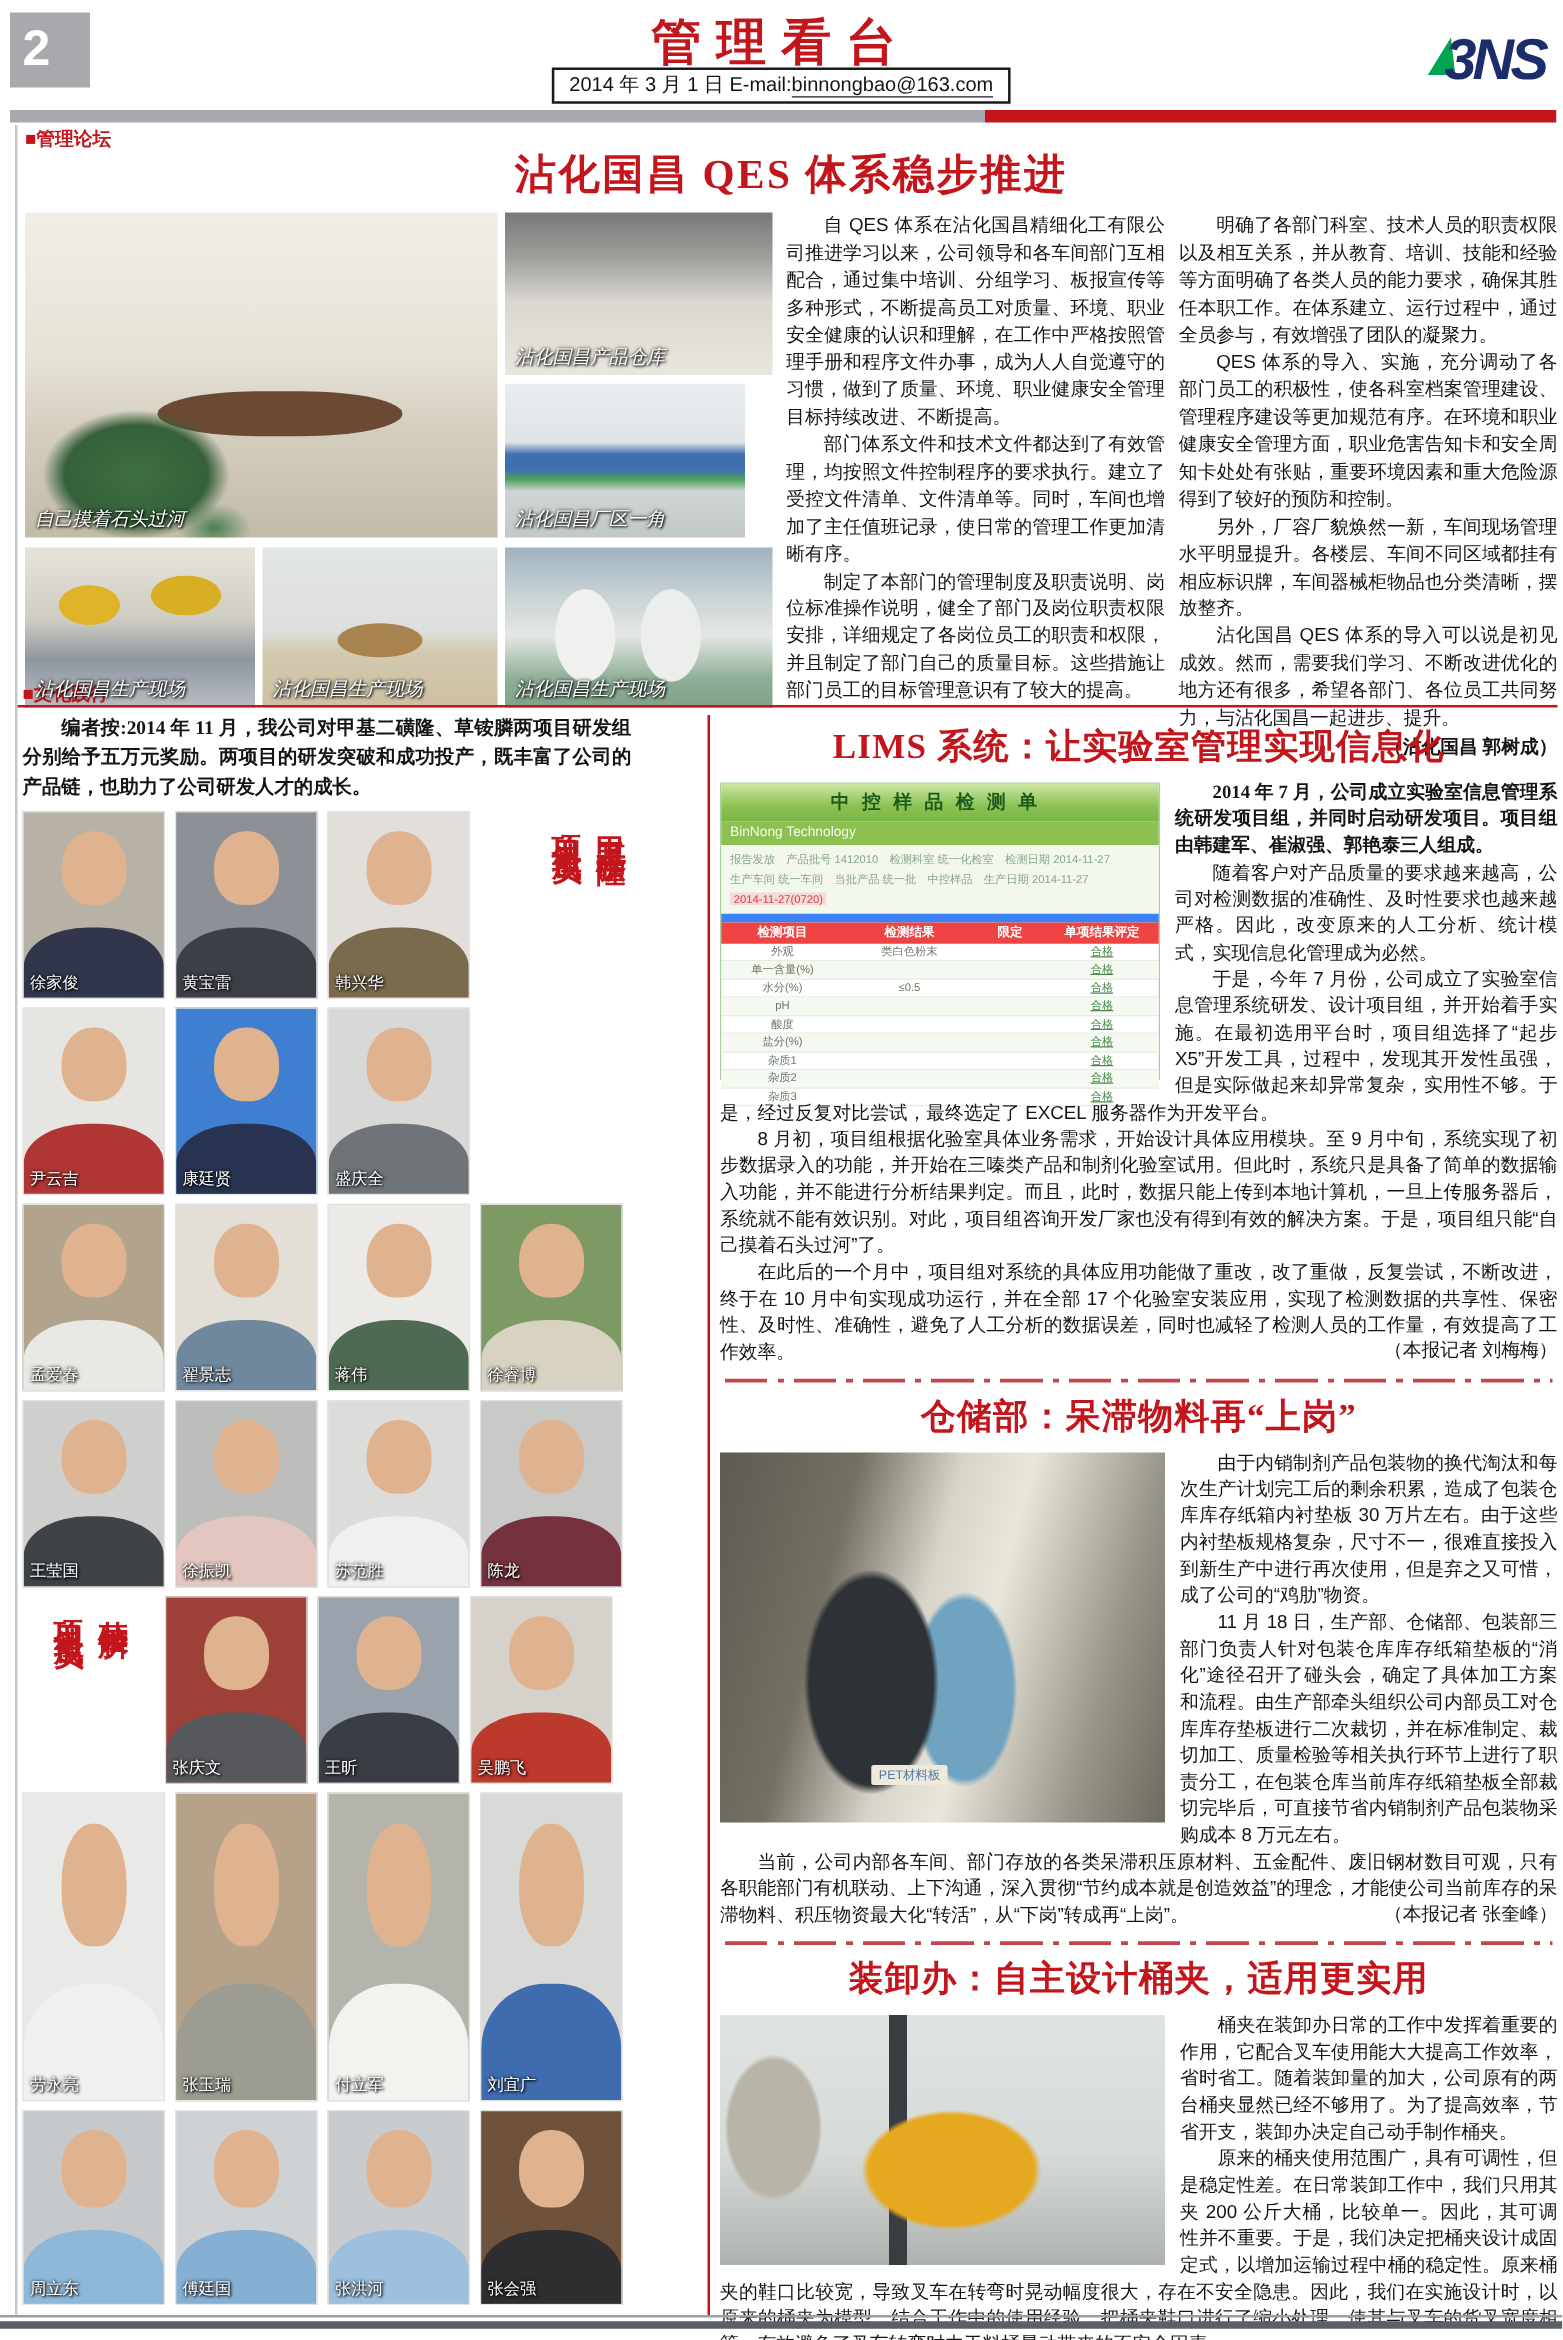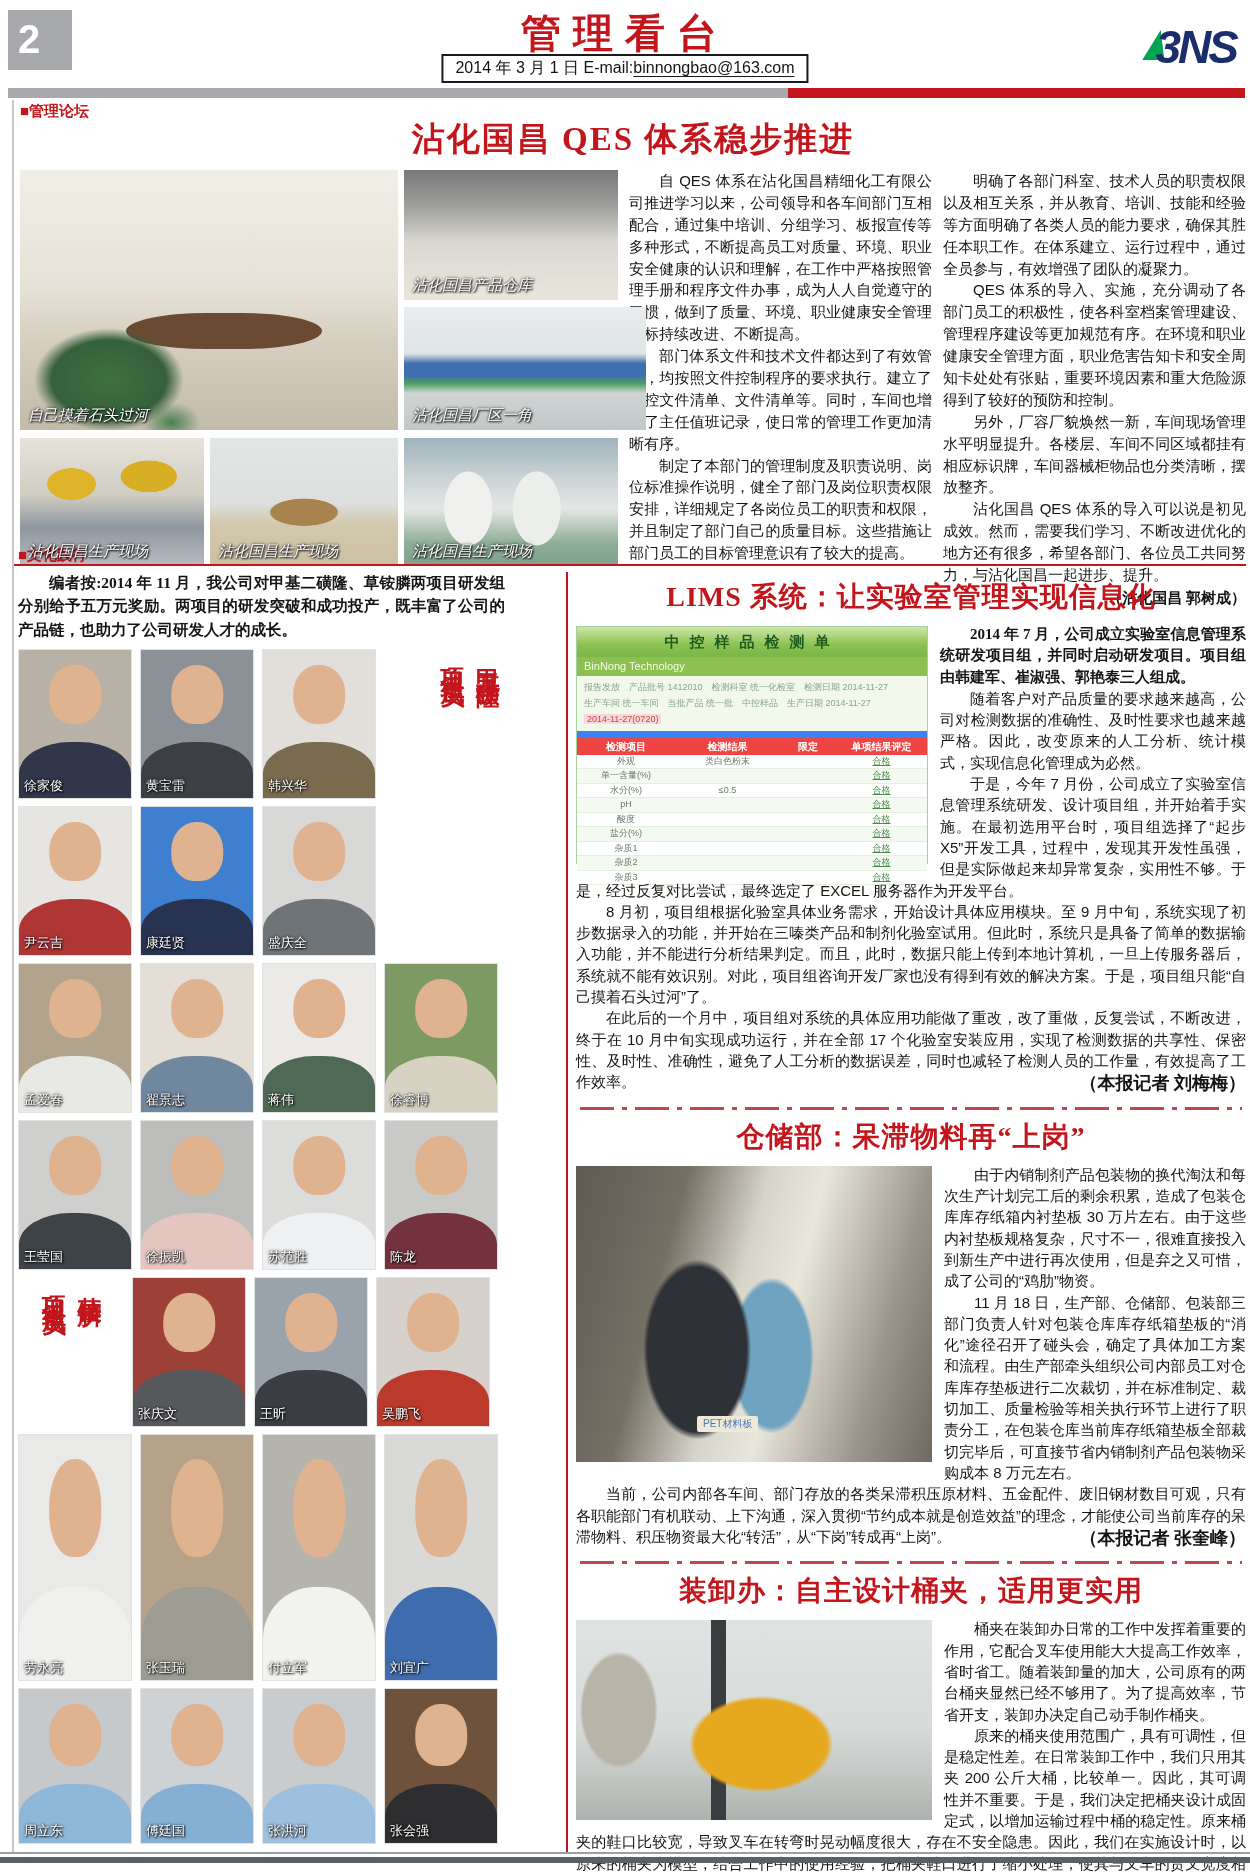--- a/index.html
+++ b/index.html
@@ -41,21 +41,21 @@
   .photo .cap{position:absolute;left:8px;bottom:5px;color:#fff;font-size:15px;font-style:italic;
               font-family:"Liberation Serif",serif;text-shadow:0 0 3px #000,1px 1px 2px #000;z-index:2;white-space:nowrap;}
   .p-meet{left:0;top:0;width:378px;height:260px;
     background:linear-gradient(180deg,#f1eee7 0%,#e6e2d7 45%,#d6cfc0 66%,#c2bba9 100%);}
   .p-meet::before{content:"";position:absolute;left:28%;top:55%;width:52%;height:14%;background:#6b4a33;border-radius:50%/60%;}
   .p-meet::after{content:"";position:absolute;left:-4%;bottom:-8%;width:55%;height:55%;
     background:radial-gradient(closest-side,#3f7040 0%,#35603a 55%,transparent 72%) no-repeat,
                radial-gradient(closest-side at 80% 80%,#4a8050 0%,transparent 70%) no-repeat;}
   .p-wh{left:384px;top:0;width:214px;height:130px;
     background:linear-gradient(180deg,#77797a 0%,#9fa09c 28%,#d9d7d0 55%,#e9e6dd 100%);}
-  .p-corner{left:384px;top:137px;width:242px;height:123px;
+  .p-corner{left:384px;top:137px;width:192px;height:123px;
     background:linear-gradient(180deg,#e9edef 0%,#dfe4e6 38%,#3f6fae 46%,#3f6fae 56%,#49a05c 62%,#cfd4d4 70%,#c2c8c8 100%);}
   .p-prod1{left:0;top:268px;width:184px;height:128px;
     background:radial-gradient(40px 26px at 28% 36%,#e0b42a 0%,#e0b42a 60%,transparent 62%),
                radial-gradient(46px 26px at 70% 30%,#d8ae24 0%,#d8ae24 60%,transparent 62%),
                linear-gradient(180deg,#e6e3da 0%,#cfccc2 45%,#8f96a0 70%,#b9bdc2 100%);}
   .p-prod2{left:190px;top:268px;width:188px;height:128px;
     background:radial-gradient(60px 24px at 50% 58%,#a8834e 0%,#a8834e 55%,transparent 58%),
                linear-gradient(180deg,#e3e6e6 0%,#dcdfdd 52%,#d2c9ae 66%,#cdbfa4 100%);}
   .p-prod3{left:384px;top:268px;width:214px;height:128px;
     background:radial-gradient(34px 52px at 30% 55%,#f0f1ef 0%,#f0f1ef 70%,transparent 72%),
@@ -85,21 +85,21 @@
       color:#c3161c;font-size:24px;letter-spacing:4px;line-height:1.15;}
   .prow.r1 .vtitle{order:2;margin-left:auto;padding-right:4px;}
   .prow.r5 .vtitle{order:-1;flex:0 0 106px;justify-content:center;}
 
   
   #rcol{position:absolute;left:576px;top:574px;width:670px;}
   #rcol h2{margin:4px 0 8px;text-align:center;font-family:"Liberation Serif",serif;
            font-weight:900;font-size:28px;color:#c3161c;letter-spacing:1px;}
   #rcol p{margin:0;font-size:15px;line-height:1.42;text-align:justify;text-indent:2em;}
   #rcol p.kai{font-weight:600;}
-  .byl{float:right;font-family:"Liberation Serif",serif;font-weight:700;font-size:18px;text-indent:0;}
+  .byl{float:right;font-family:"Liberation Serif",serif;font-weight:400;font-size:15px;text-indent:0;}
   .dash{clear:both;height:3px;margin:10px 4px 8px;
         background:repeating-linear-gradient(90deg,#c3454d 0 34px,transparent 34px 42px,#c3454d 42px 47px,transparent 47px 55px);}
   .artclear{clear:both;}
 
   
   .limsbox{float:left;width:352px;height:238px;margin:2px 12px 4px 0;border:1px solid #a9cfa0;
            box-sizing:border-box;background:#fff;font-family:"Liberation Sans",sans-serif;}
   .lt{height:30px;line-height:30px;text-align:center;font-size:15px;font-weight:700;color:#1e5c1e;
       letter-spacing:10px;background:linear-gradient(180deg,#cde6a4 0%,#8cc152 60%,#7ab648 100%);}
   .lb{height:19px;line-height:19px;font-size:11px;color:#f4fbe9;padding-left:7px;background:#8cc152;}

